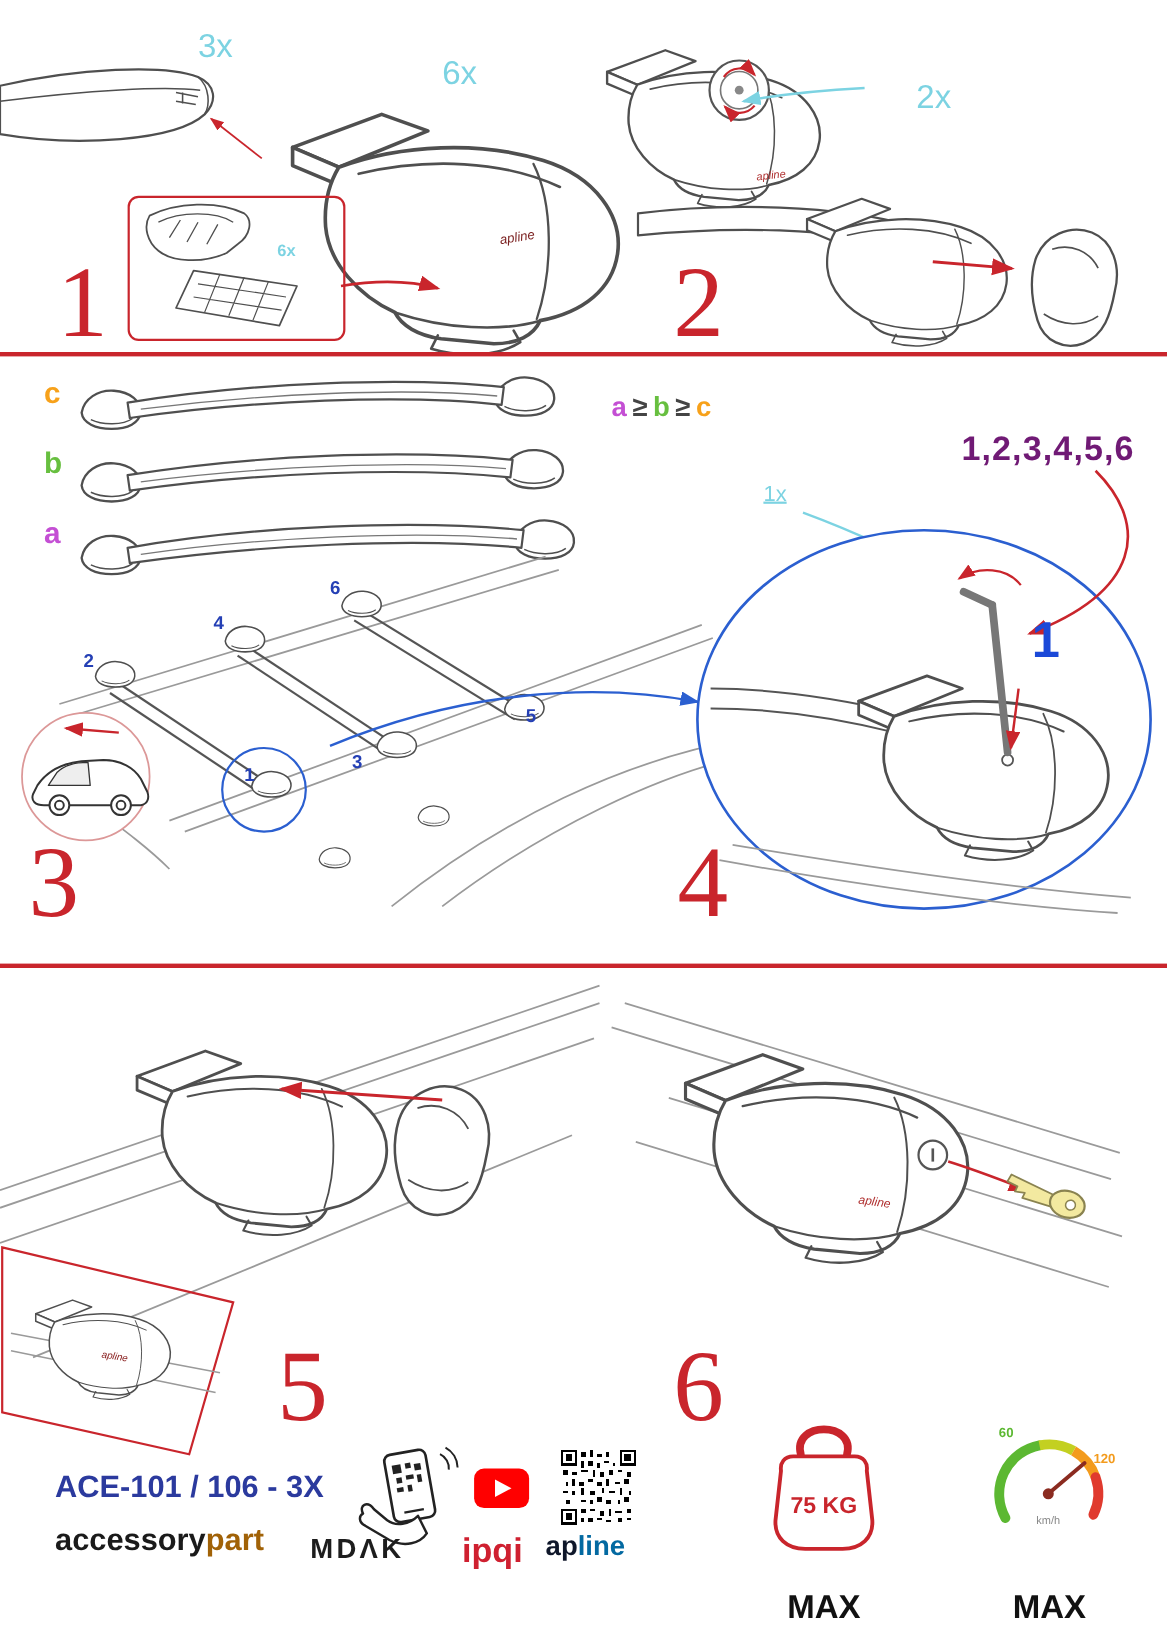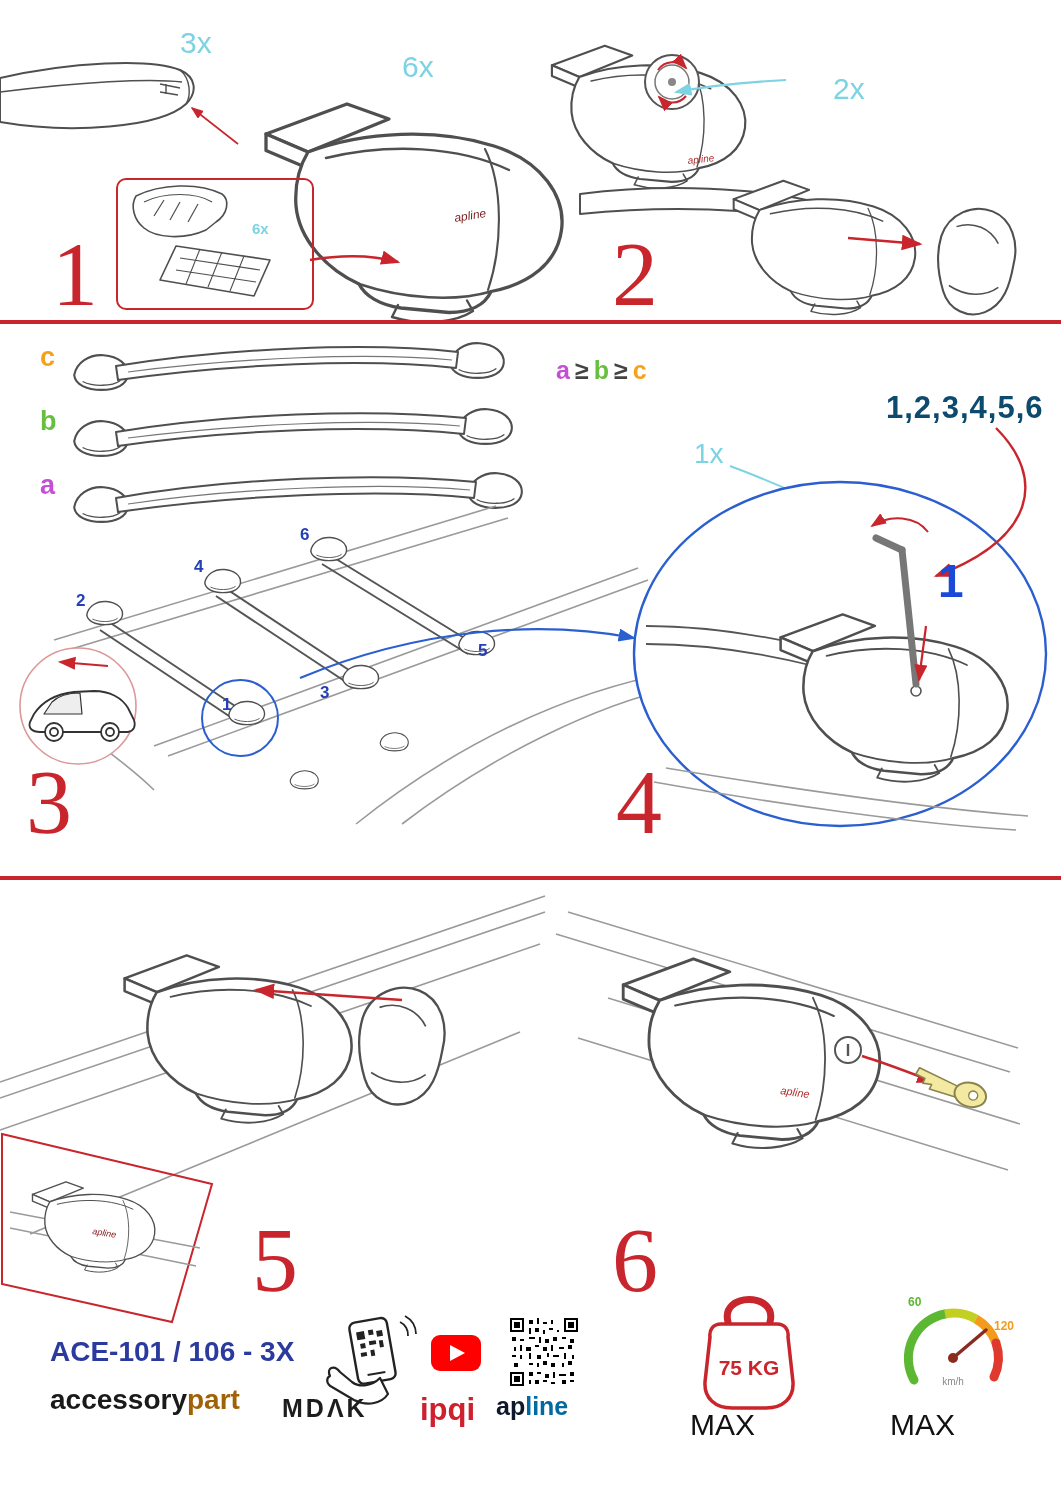--- a/index.html
+++ b/index.html
@@ -5,23 +5,23 @@
   html,body{margin:0;padding:0;background:#fff;}
   #page{position:relative;width:1061px;height:1500px;background:#fff;overflow:hidden;
         font-family:"Liberation Sans",sans-serif;color:#222;}
   .abs{position:absolute;}
   .stepnum{position:absolute;color:#c9252c;font-family:"Liberation Serif",serif;
            font-size:92px;line-height:1;font-weight:400;}
   .qty{position:absolute;color:#7cd3e2;font-size:30px;font-weight:500;}
   .divider{position:absolute;left:0;width:1061px;height:4px;background:#c9252c;}
   .sizelabel{position:absolute;font-size:27px;font-weight:bold;}
   .rule{position:absolute;display:flex;gap:5px;font-size:25px;font-weight:bold;}
-  .seq{position:absolute;color:#0c4a6e;font-size:31px;font-weight:bold;letter-spacing:1px;margin-left:12px;}
+  .seq{position:absolute;color:#701a75;font-size:31px;font-weight:bold;letter-spacing:1px;}
   .callout-one{position:absolute;color:#1b49d8;font-size:46px;font-weight:bold;}
-  .max{position:absolute;text-align:left;font-size:30px;font-weight:normal;color:#111;}
+  .max{position:absolute;text-align:center;font-size:30px;font-weight:bold;color:#111;margin-top:37px;}
   .wordmark{position:absolute;font-weight:700;text-align:right;}
   svg{display:block;overflow:visible;}
   svg text{font-family:"Liberation Sans",sans-serif;}
 </style>
 </head>
 <body>
 
 <div id="page">
 
   <svg width="0" height="0" style="position:absolute">
@@ -151,21 +151,21 @@
   <div class="rule" style="left:556px;top:356px;">
     <span style="color:#c44fd4;">a</span>
     <span style="color:#444;">≥</span>
     <span style="color:#67bf3f;">b</span>
     <span style="color:#444;">≥</span>
     <span style="color:#f7a11a;">c</span>
   </div>
 
   <span class="seq" style="left:874px;top:390px;">1,2,3,4,5,6</span>
 
-  <span class="qty" style="left:694px;top:438px;font-size:28px;">1x</span>
+  <span class="qty" style="left:694px;top:438px;font-size:20px;text-decoration:underline;">1x</span>
 
   <svg class="abs" style="left:700px;top:438px;" width="220" height="125" viewBox="0 0 220 125">
     <path d="M30,28 C90,50 150,80 196,104" stroke="#7cd3e2" stroke-width="2" fill="none" marker-end="url(#ac)"></path>
   </svg>
 
   <svg class="abs" style="left:26px;top:494px;" width="648" height="330" viewBox="0 0 648 330">
     <g stroke="#9a9a9a" stroke-width="1.6" fill="none">
       <path d="M28,146 L470,12"></path>
         <path d="M42,156 L482,24"></path>
       <path d="M128,252 L612,74"></path>

